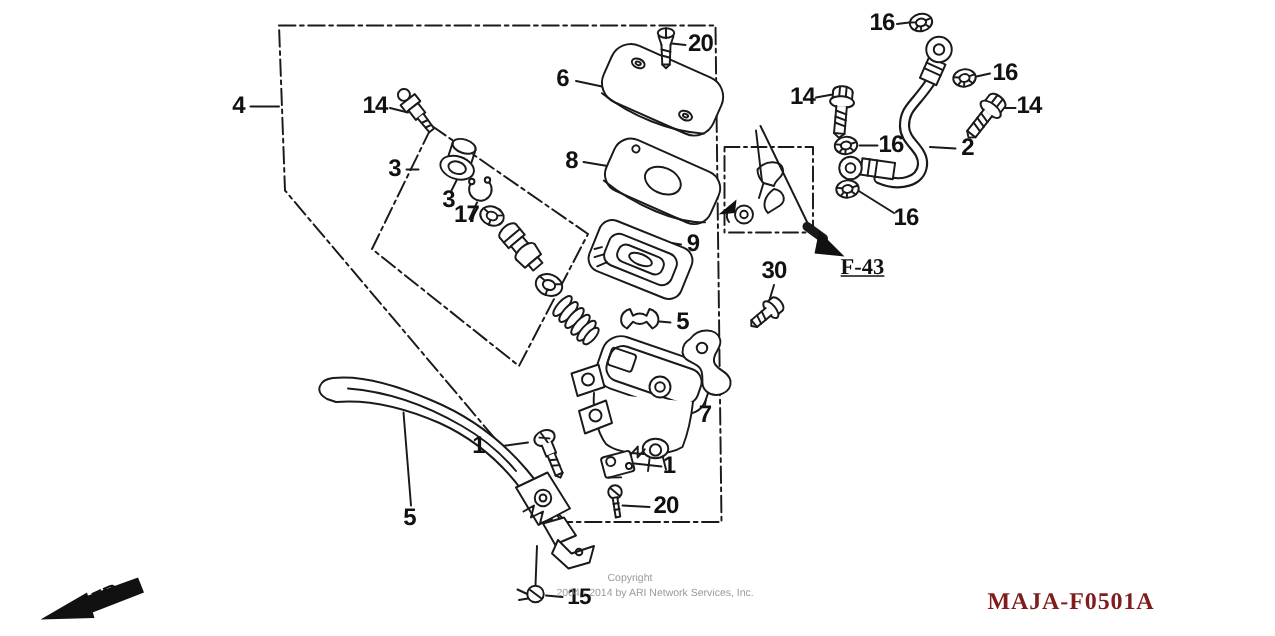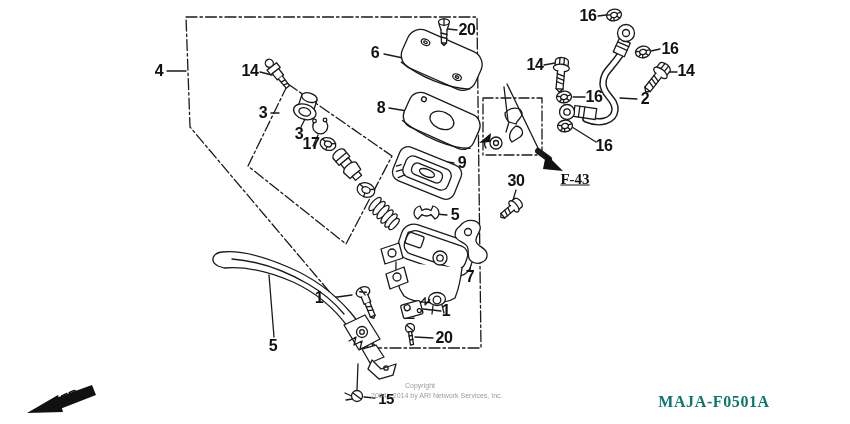--- a/index.html
+++ b/index.html
@@ -8,21 +8,21 @@
   .stage svg{position:absolute;left:0;top:0;}
   .co{position:absolute;transform:translate(-50%,-50%);
       font:bold 16px/1 "Liberation Sans",sans-serif;color:#111;letter-spacing:-0.5px;
       white-space:nowrap;cursor:pointer;}
   .co.sm{font-size:15px;}
   .ref{position:absolute;transform:translate(-50%,-50%);
        font:600 15px/1 "Liberation Serif",serif;color:#111;white-space:nowrap;cursor:pointer;text-decoration:underline;}
   .fr{position:absolute;transform:translate(-50%,-50%) rotate(-24deg);
       font:bold 13.5px/1 "Liberation Sans",sans-serif;color:#111;}
   .code{position:absolute;transform:translate(-50%,-50%);
-        font:bold 16px/1 "Liberation Serif",serif;color:#0f766e;letter-spacing:0.6px;white-space:nowrap;}
+        font:bold 16px/1 "Liberation Serif",serif;color:#7f1d1d;letter-spacing:0.6px;white-space:nowrap;}
   .copy{position:absolute;font:7px/1.15 "Liberation Sans",sans-serif;color:#9b9b9b;white-space:nowrap;}
   .copy.c1{transform:translate(-50%,0);}
 </style>
 </head>
 <body>
 
 <div class="stage">
 
 <svg width="850" height="424" viewBox="0 0 850 424">
 <g stroke="#1a1a1a" stroke-width="1.3" fill="none" stroke-linecap="round" stroke-linejoin="round">

